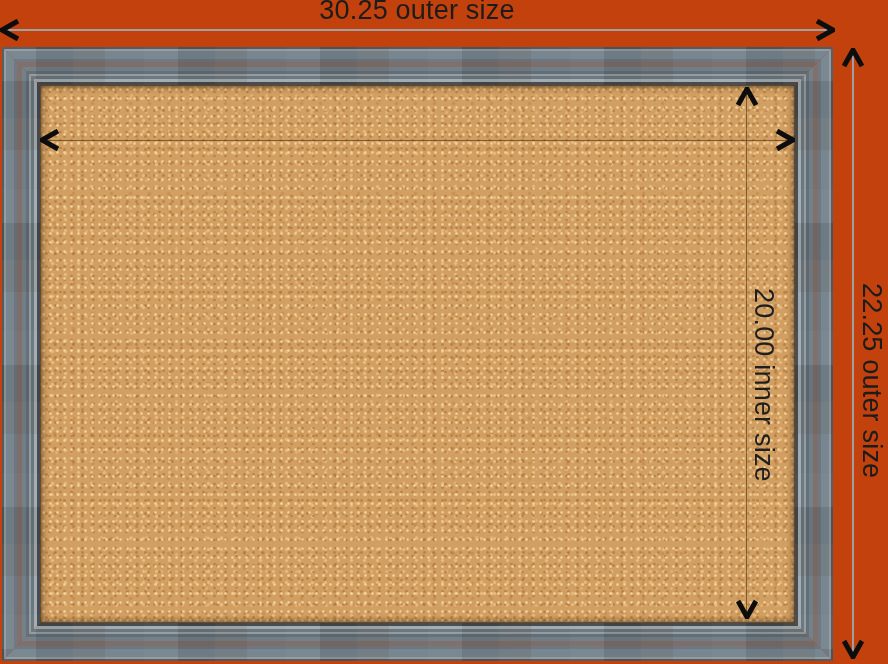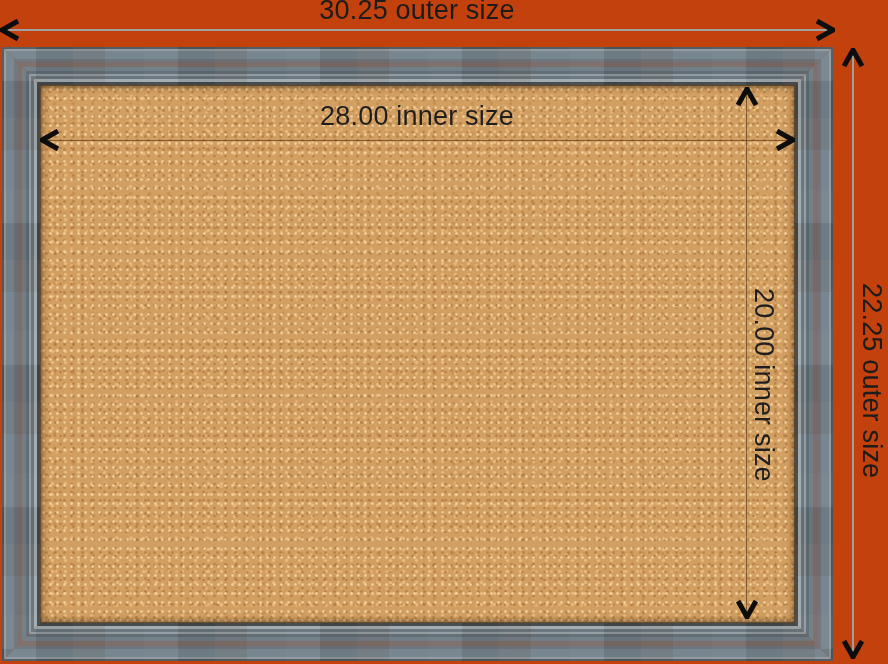--- a/index.html
+++ b/index.html
@@ -109,21 +109,20 @@
     <svg viewBox="0 0 20 22">
         <path d="M18 2 2 11 18 20" fill="none" stroke="#0d0d0d" stroke-width="5"></path>
       </svg>
   </span>
   <span class="arr arr-down" style="left:843px; top:638px;">
     <svg viewBox="0 0 20 22">
         <path d="M18 2 2 11 18 20" fill="none" stroke="#0d0d0d" stroke-width="5"></path>
       </svg>
   </span>
 
-  <div class="dim-label dim-label-center" style="left:117px; top:103px; color:#1f1f1f;">28.00 inner size</div>
   <div class="dim-line line-inner-h"></div>
   <span class="arr" style="left:40px; top:129px;">
     <svg viewBox="0 0 20 22">
         <path d="M18 2 2 11 18 20" fill="none" stroke="#0d0d0d" stroke-width="5"></path>
       </svg>
   </span>
   <span class="arr arr-right" style="left:775px; top:129px;">
     <svg viewBox="0 0 20 22">
         <path d="M18 2 2 11 18 20" fill="none" stroke="#0d0d0d" stroke-width="5"></path>
       </svg>

